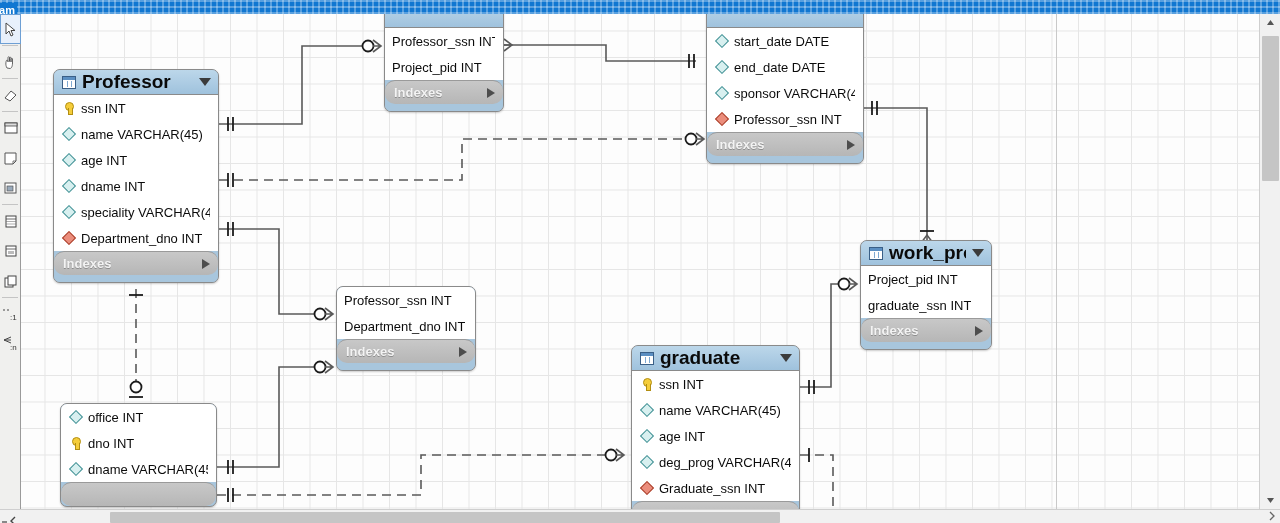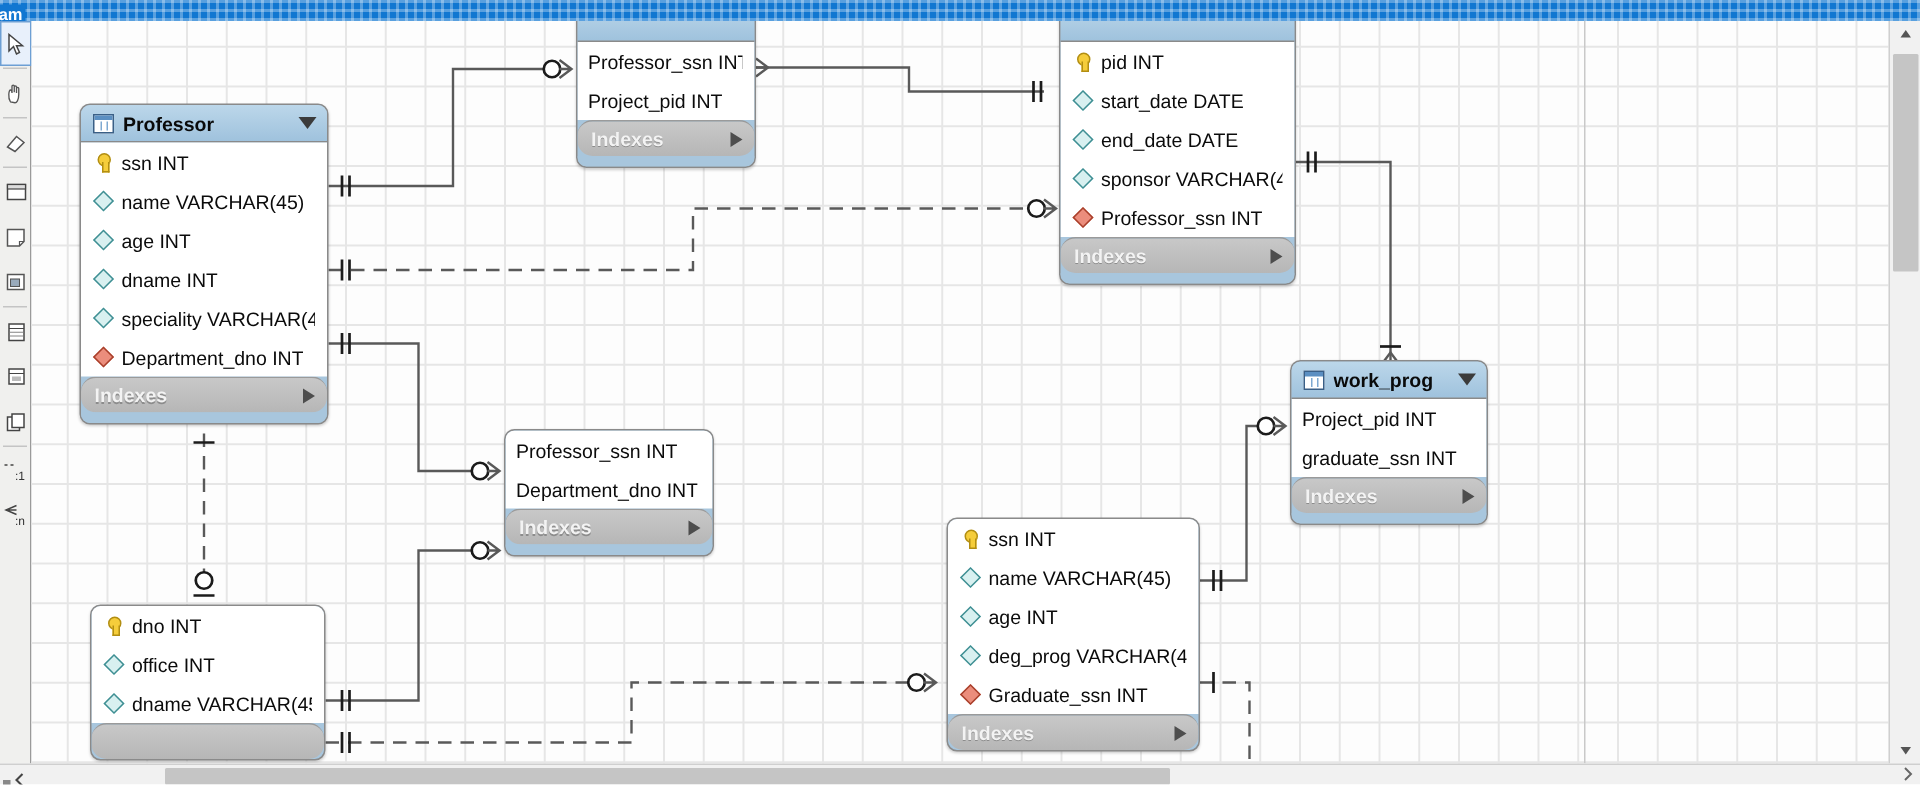--- a/index.html
+++ b/index.html
@@ -74,21 +74,21 @@
     overflow: hidden;
   }
   .tbl .hdr {
     height: 25px;
     background: linear-gradient(#bcd7ea, #9fc2dd);
     display: flex; align-items: center; gap: 6px;
     padding: 0 7px 0 8px;
     border-bottom: 1px solid #8a8a8a;
   }
   .tbl .hdr .name {
-    flex: 1; font-size: 13px; font-weight: bold; color: #0a0a0a;
+    flex: 1; font-size: 19px; font-weight: bold; color: #0a0a0a;
     white-space: nowrap; overflow: hidden;
   }
   .tbl .hdr .caret {
     width: 0; height: 0;
     border-left: 6px solid transparent; border-right: 6px solid transparent;
     border-top: 8px solid #3b3b3b;
   }
   .tbl-ico {
     width: 14px; height: 13px; flex: 0 0 14px;
     border: 1px solid #3a5f86; background: #ffffff;
@@ -352,26 +352,26 @@
       <div class="idx">
         <span class="lbl">Indexes</span>
         <span class="arrow"></span>
       </div>
       <div class="foot"></div>
     </div>
 
     <div class="tbl" style="left:39px;top:389px;width:157px">
       <div class="cols">
         <div class="col">
+            <span class="ic dia"></span>
+            <span class="lbl">office INT</span>
+          </div>
+        <div class="col">
             <span class="ic key"></span>
             <span class="lbl">dno INT</span>
-          </div>
-        <div class="col">
-            <span class="ic dia"></span>
-            <span class="lbl">office INT</span>
           </div>
         <div class="col">
             <span class="ic dia"></span>
             <span class="lbl">dname VARCHAR(45)</span>
           </div>
       </div>
       <div class="idx">
         
         
       </div>
@@ -411,24 +411,20 @@
         <span class="arrow"></span>
       </div>
       <div class="foot"></div>
     </div>
 
     <div class="tbl" style="left:685px;top:-12px;width:158px">
       <div class="hdr">
         <span class="name"></span>
       </div>
       <div class="cols">
-        <div class="col">
-            <span class="ic key"></span>
-            <span class="lbl">pid INT</span>
-          </div>
         <div class="col">
             <span class="ic dia"></span>
             <span class="lbl">start_date DATE</span>
           </div>
         <div class="col">
             <span class="ic dia"></span>
             <span class="lbl">end_date DATE</span>
           </div>
         <div class="col">
             <span class="ic dia"></span>
@@ -461,20 +457,25 @@
           </div>
       </div>
       <div class="idx">
         <span class="lbl">Indexes</span>
         <span class="arrow"></span>
       </div>
       <div class="foot"></div>
     </div>
 
     <div class="tbl" style="left:610px;top:331px;width:169px">
+      <div class="hdr">
+        <span class="tbl-ico"></span>
+        <span class="name">graduate</span>
+        <span class="caret"></span>
+      </div>
       <div class="cols">
         <div class="col">
             <span class="ic key"></span>
             <span class="lbl">ssn INT</span>
           </div>
         <div class="col">
             <span class="ic dia"></span>
             <span class="lbl">name VARCHAR(45)</span>
           </div>
         <div class="col">

